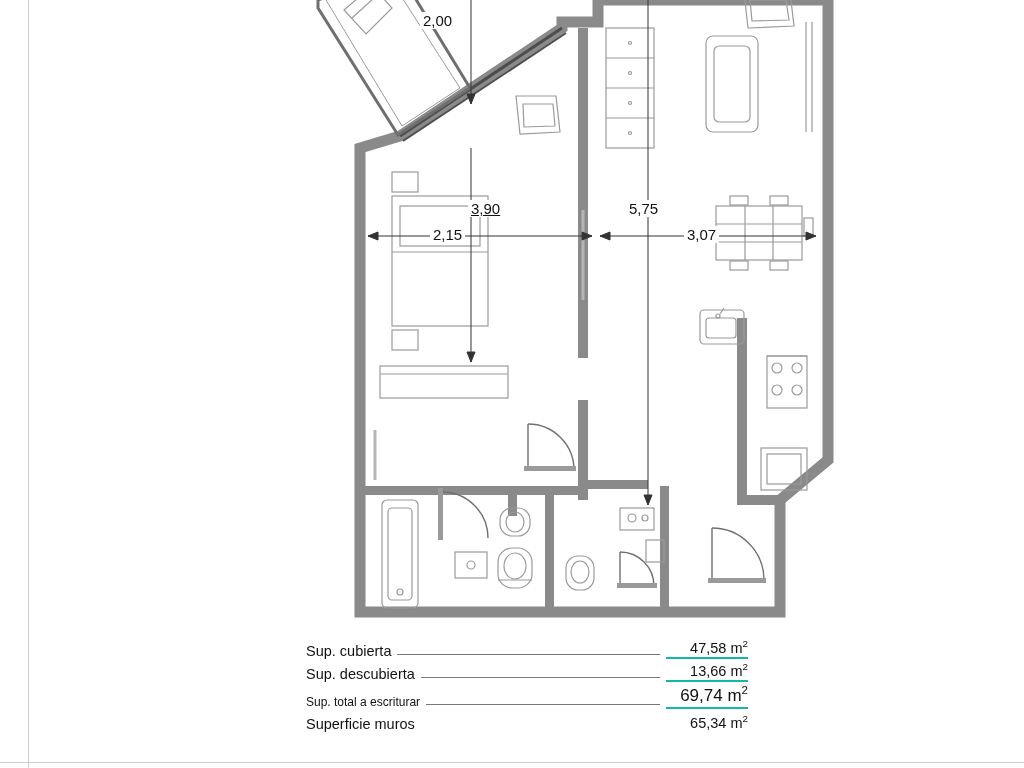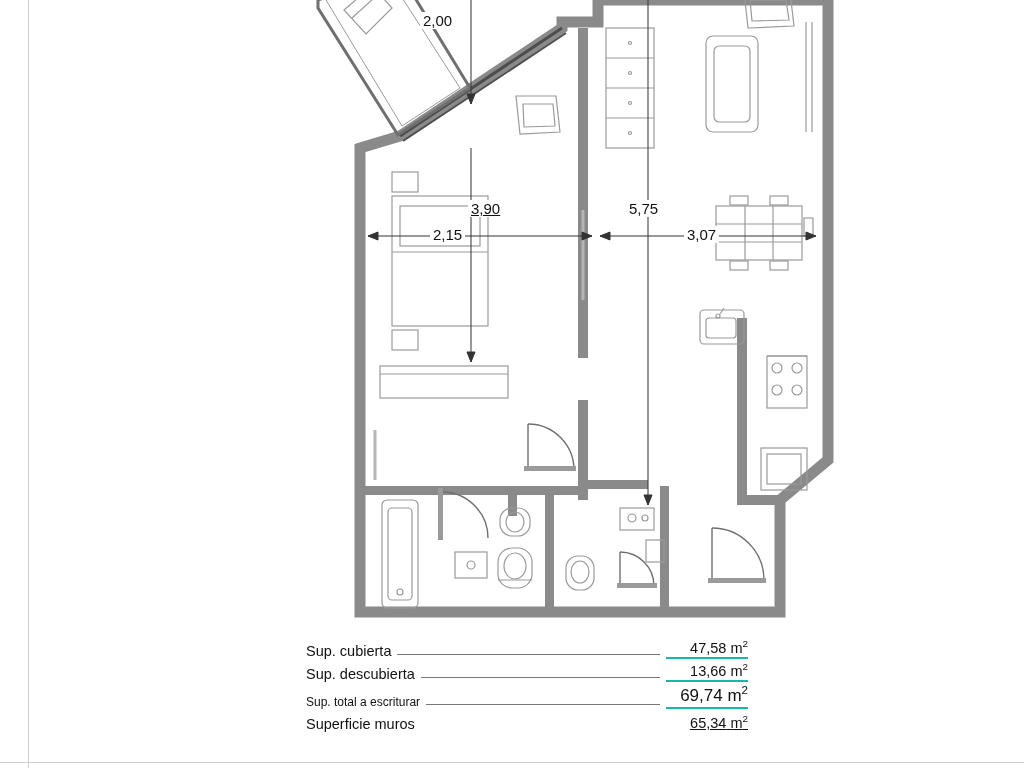--- a/index.html
+++ b/index.html
@@ -286,18 +286,18 @@
     <div class="sum-row big">
       <span class="sum-label">Sup. total a escriturar</span>
       <span class="sum-rule"></span>
       <span class="sum-val"><span>69,74</span> <span>m</span><span class="sup">2</span></span>
     </div>
 
 
     <div class="sum-row">
       <span class="sum-label">Superficie muros</span>
       <span class="sum-rule" style="border-bottom:none;"></span>
-      <span class="sum-val" style="border-bottom:none;text-decoration:underline;"><span>65,34</span> <span>m</span><span class="sup">2</span></span>
+      <span class="sum-val" style="border-bottom:none;"><span>65,34</span> <span>m</span><span class="sup">2</span></span>
     </div>
 
   </div>
 
 </div>
 
 </body></html>

